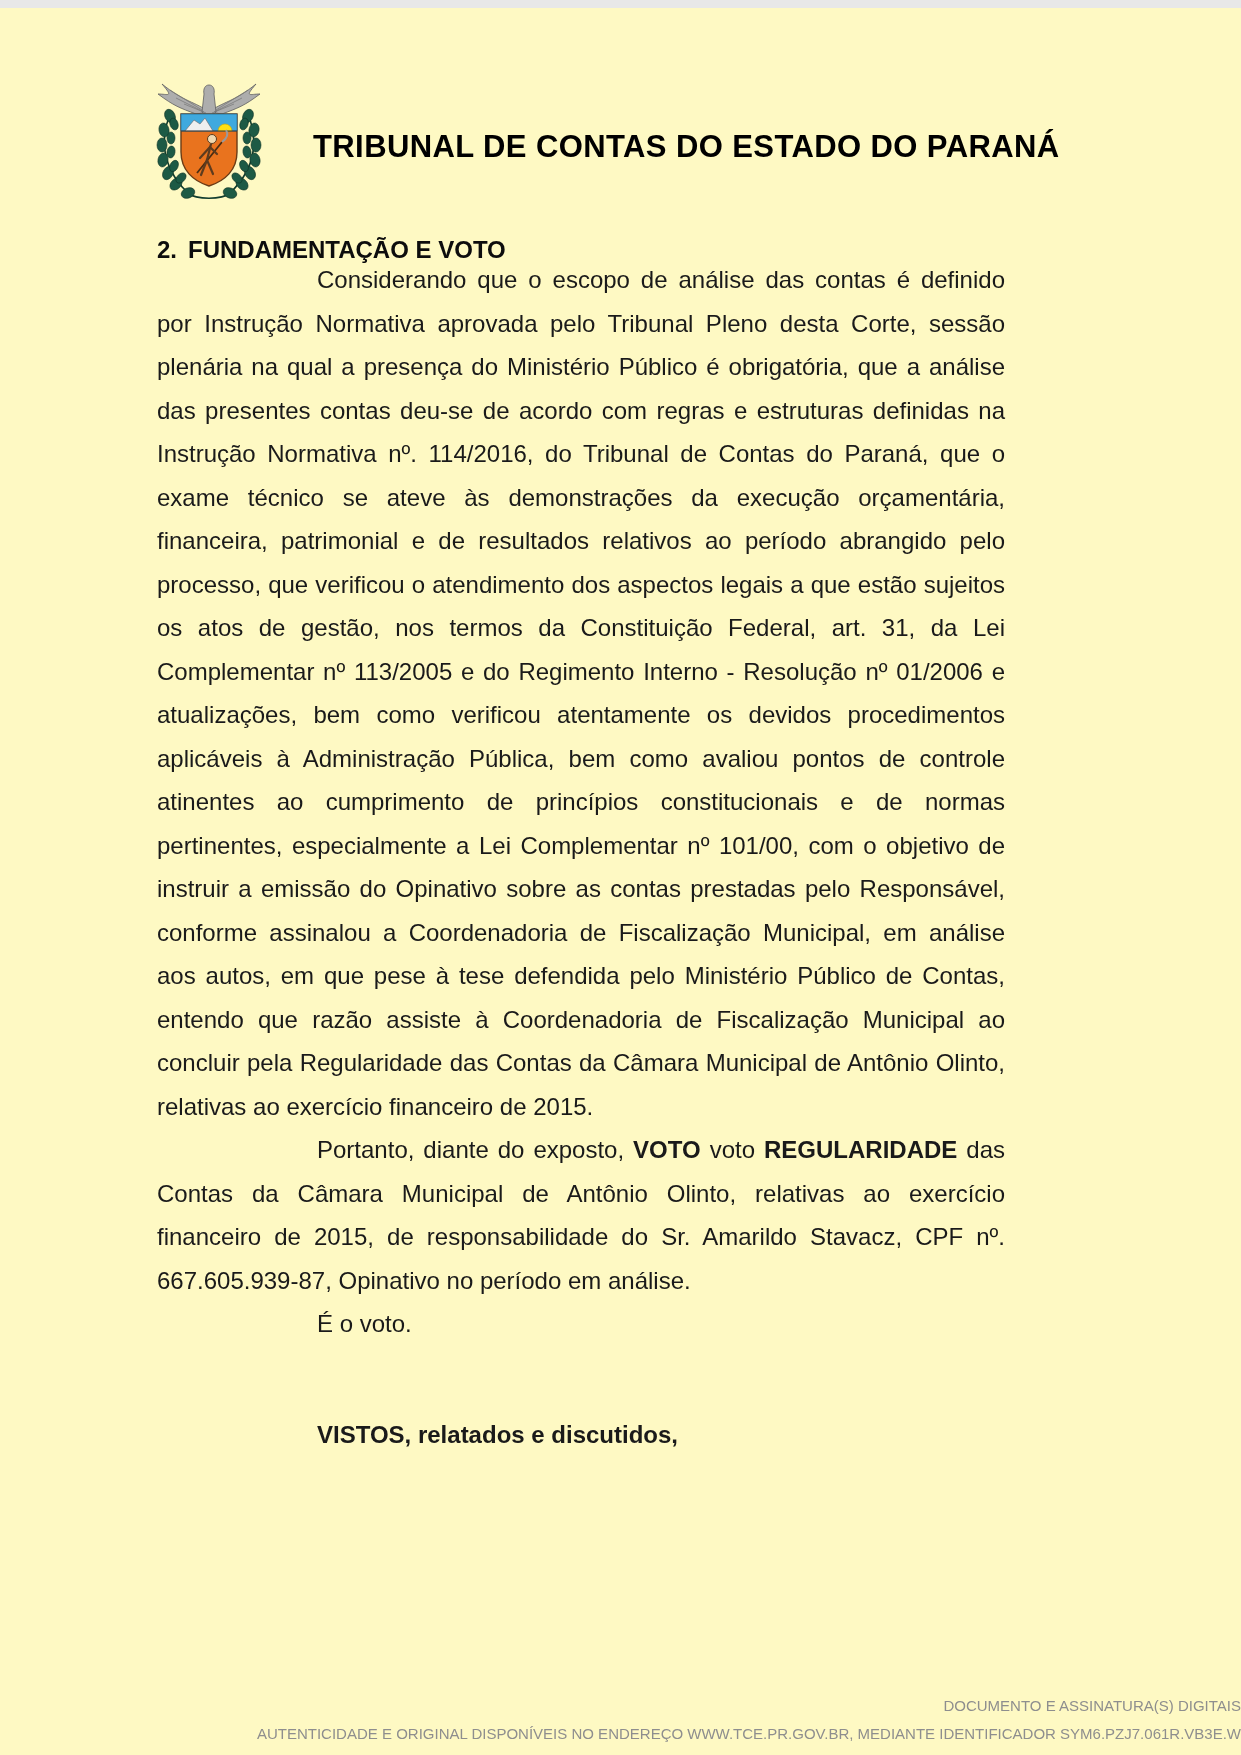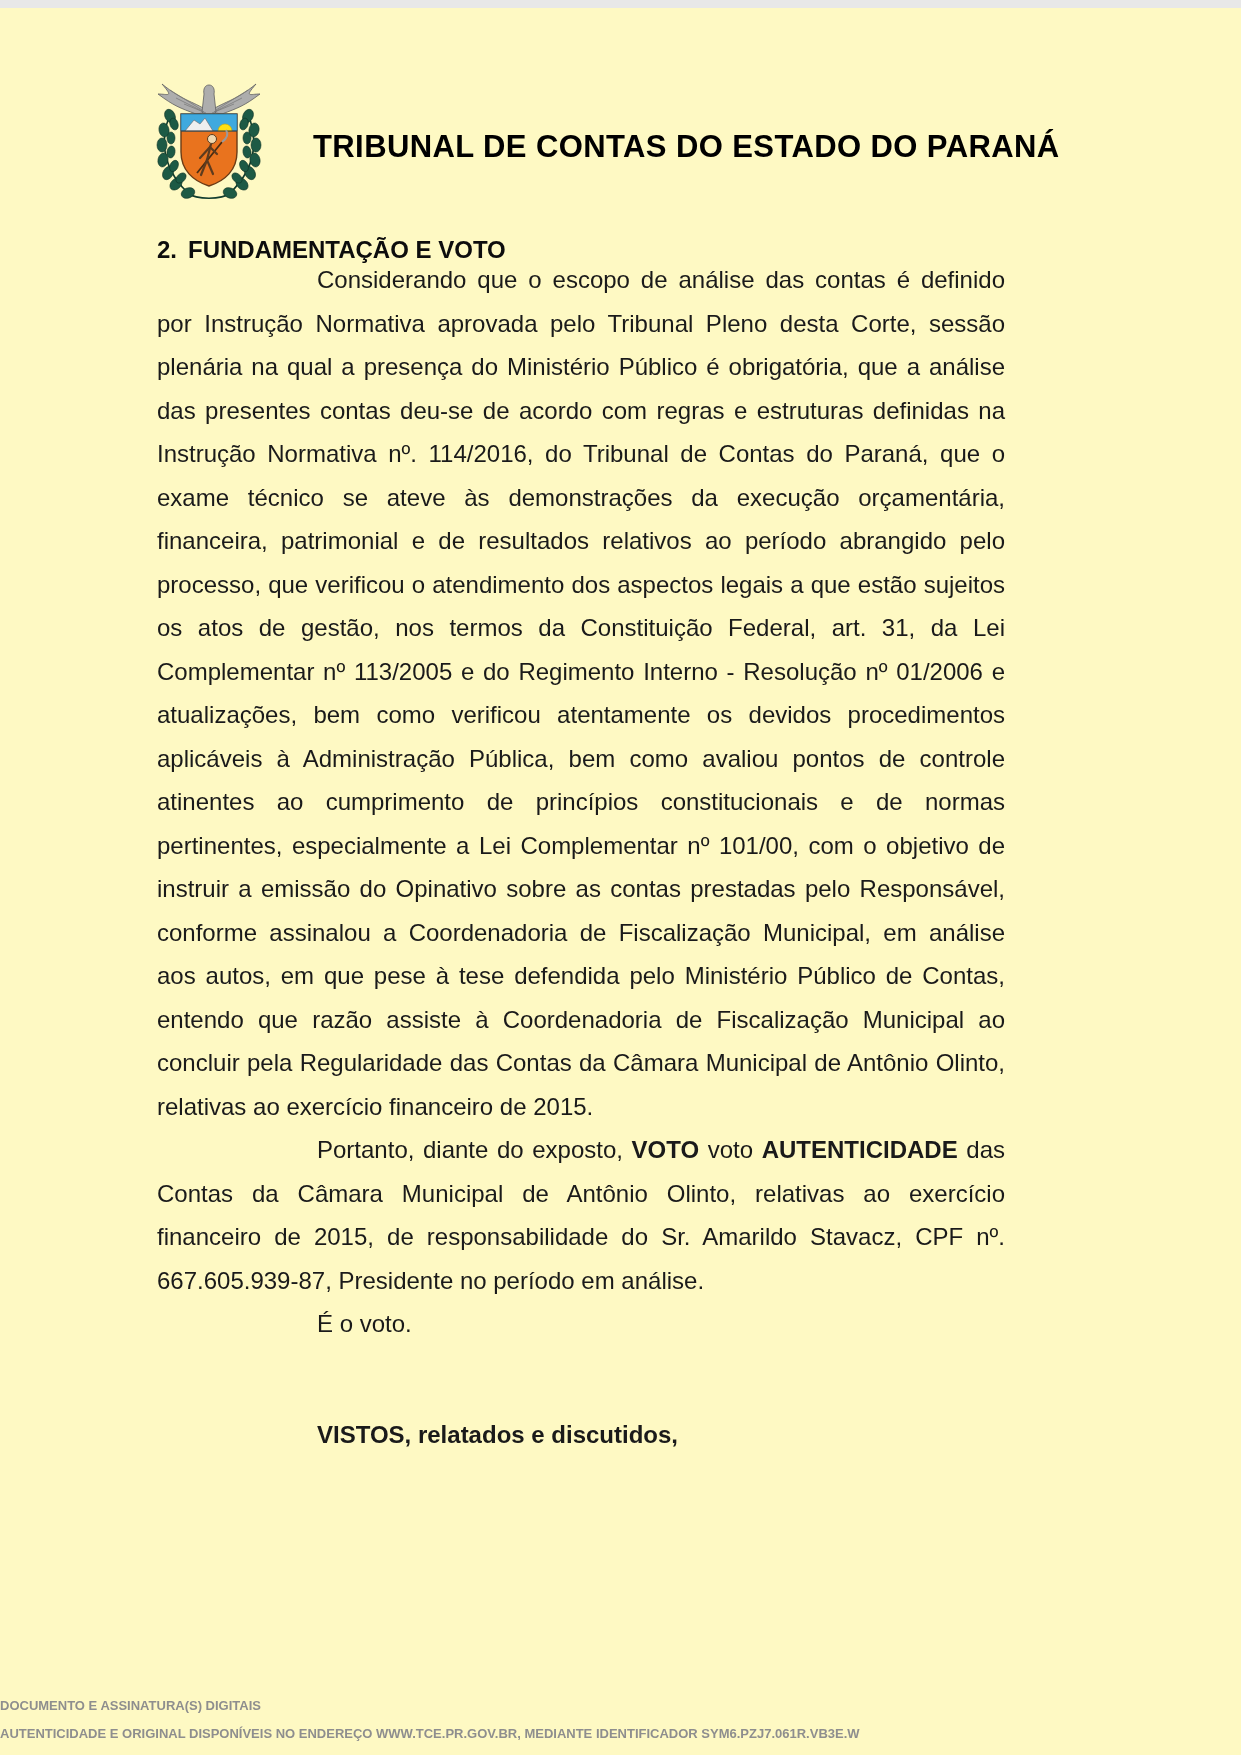--- a/index.html
+++ b/index.html
@@ -57,24 +57,24 @@
     text-indent: 160px;
   }
   .doc-body p.left { text-align: left; }
   .doc-body p.space-before { margin-top: 67px; }
   .doc-body .bold { font-weight: bold; }
   .footer {
     position: absolute;
     left: 0;
     top: 1684px;
     width: 1241px;
-    text-align: left;
-    font-size: 13px;
+    text-align: right;
+    font-size: 15px;
     line-height: 28px;
-    font-weight: bold;
+    font-weight: normal;
   }
   .footer div { white-space: nowrap; }
 </style>
 </head>
 <body>
 
 <div class="page">
 
   <div class="logo">
     <svg viewBox="0 0 118 132" width="118" height="132" aria-hidden="true">
@@ -140,21 +140,21 @@
   </div>
 
   <div class="doc-title">TRIBUNAL DE CONTAS DO ESTADO DO PARANÁ</div>
 
   <div class="section-heading">
     <span class="sec-num">2.</span><span>FUNDAMENTAÇÃO E VOTO</span>
   </div>
 
   <div class="doc-body">
       <p><span>Considerando que o escopo de análise das contas é definido por Instrução Normativa aprovada pelo Tribunal Pleno desta Corte, sessão plenária na qual a presença do Ministério Público é obrigatória, que a análise das presentes contas deu-se de acordo com regras e estruturas definidas na Instrução Normativa nº. 114/2016, do Tribunal de Contas do Paraná, que o exame técnico se ateve às demonstrações da execução orçamentária, financeira, patrimonial e de resultados relativos ao período abrangido pelo processo, que verificou o atendimento dos aspectos legais a que estão sujeitos os atos de gestão, nos termos da Constituição Federal, art. 31, da Lei Complementar nº 113/2005 e do Regimento Interno - Resolução nº 01/2006 e atualizações, bem como verificou atentamente os devidos procedimentos aplicáveis à Administração Pública, bem como avaliou pontos de controle atinentes ao cumprimento de princípios constitucionais e de normas pertinentes, especialmente a Lei Complementar nº 101/00, com o objetivo de instruir a emissão do Opinativo sobre as contas prestadas pelo Responsável, conforme assinalou a Coordenadoria de Fiscalização Municipal, em análise aos autos, em que pese à tese defendida pelo Ministério Público de Contas, entendo que razão assiste à Coordenadoria de Fiscalização Municipal ao concluir pela Regularidade das Contas da Câmara Municipal de Antônio Olinto, relativas ao exercício financeiro de 2015.</span></p>
-      <p><span>Portanto, diante do exposto, </span><span class="bold">VOTO</span><span> voto </span><span class="bold">AUTENTICIDADE</span><span> das Contas da Câmara Municipal de Antônio Olinto, relativas ao exercício financeiro de 2015, de responsabilidade do Sr. Amarildo Stavacz, CPF nº. 667.605.939-87, Presidente no período em análise.</span></p>
+      <p><span>Portanto, diante do exposto, </span><span class="bold">VOTO</span><span> voto </span><span class="bold">REGULARIDADE</span><span> das Contas da Câmara Municipal de Antônio Olinto, relativas ao exercício financeiro de 2015, de responsabilidade do Sr. Amarildo Stavacz, CPF nº. 667.605.939-87, Opinativo no período em análise.</span></p>
       <p class="left"><span>É o voto.</span></p>
       <p class="left space-before"><span class="bold">VISTOS, relatados e discutidos,</span></p>
     </div>
 
   <div class="footer" style="color: rgb(142, 142, 142);">
     <div>DOCUMENTO E ASSINATURA(S) DIGITAIS</div>
     <div>AUTENTICIDADE E ORIGINAL DISPONÍVEIS NO ENDEREÇO WWW.TCE.PR.GOV.BR, MEDIANTE IDENTIFICADOR SYM6.PZJ7.061R.VB3E.W</div>
   </div>
 
 </div>

